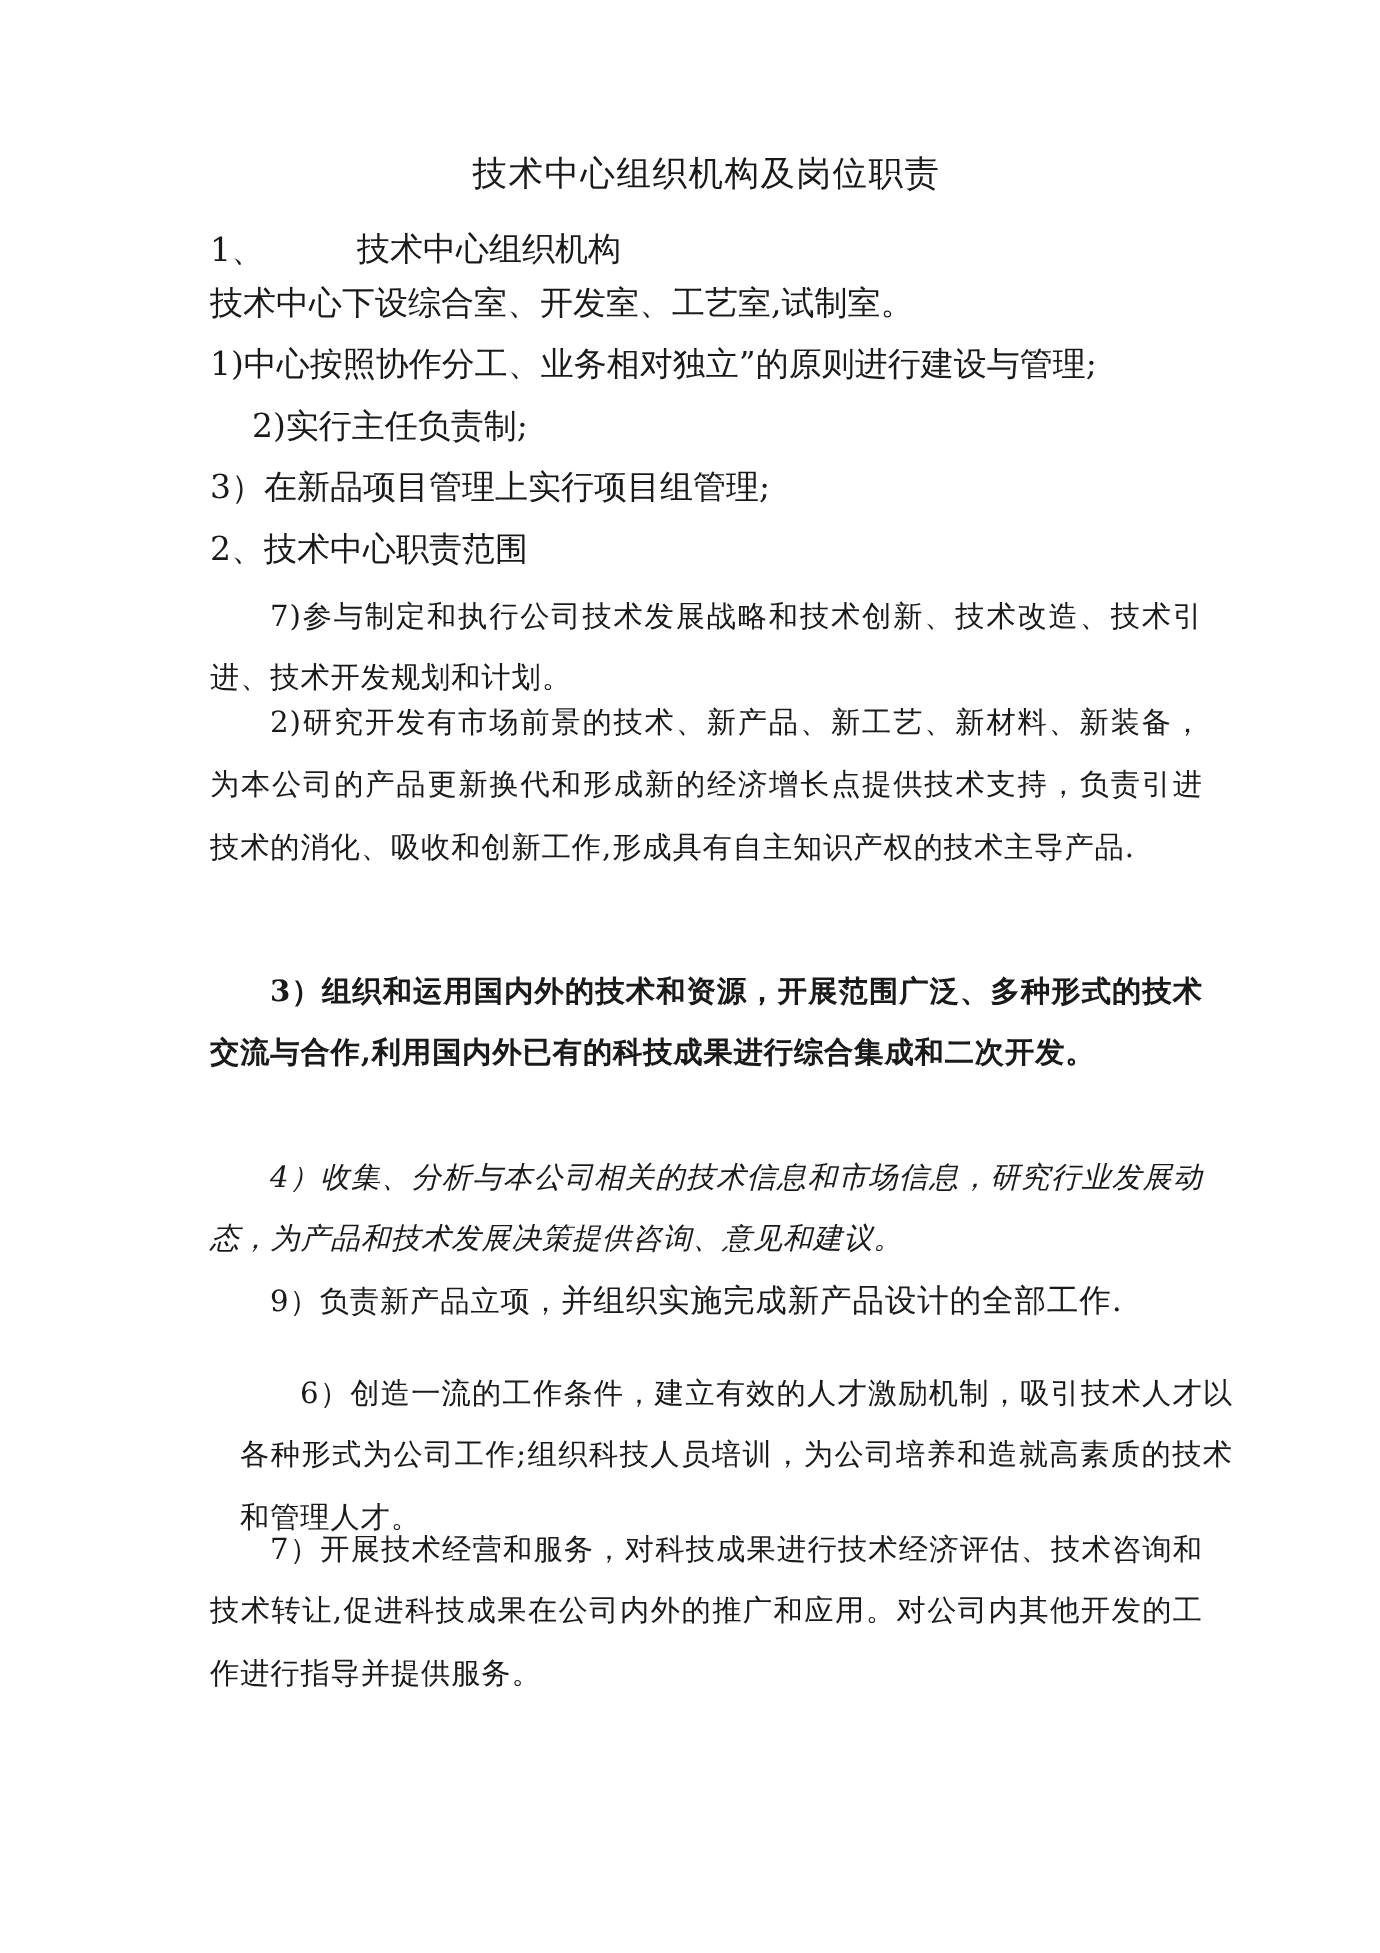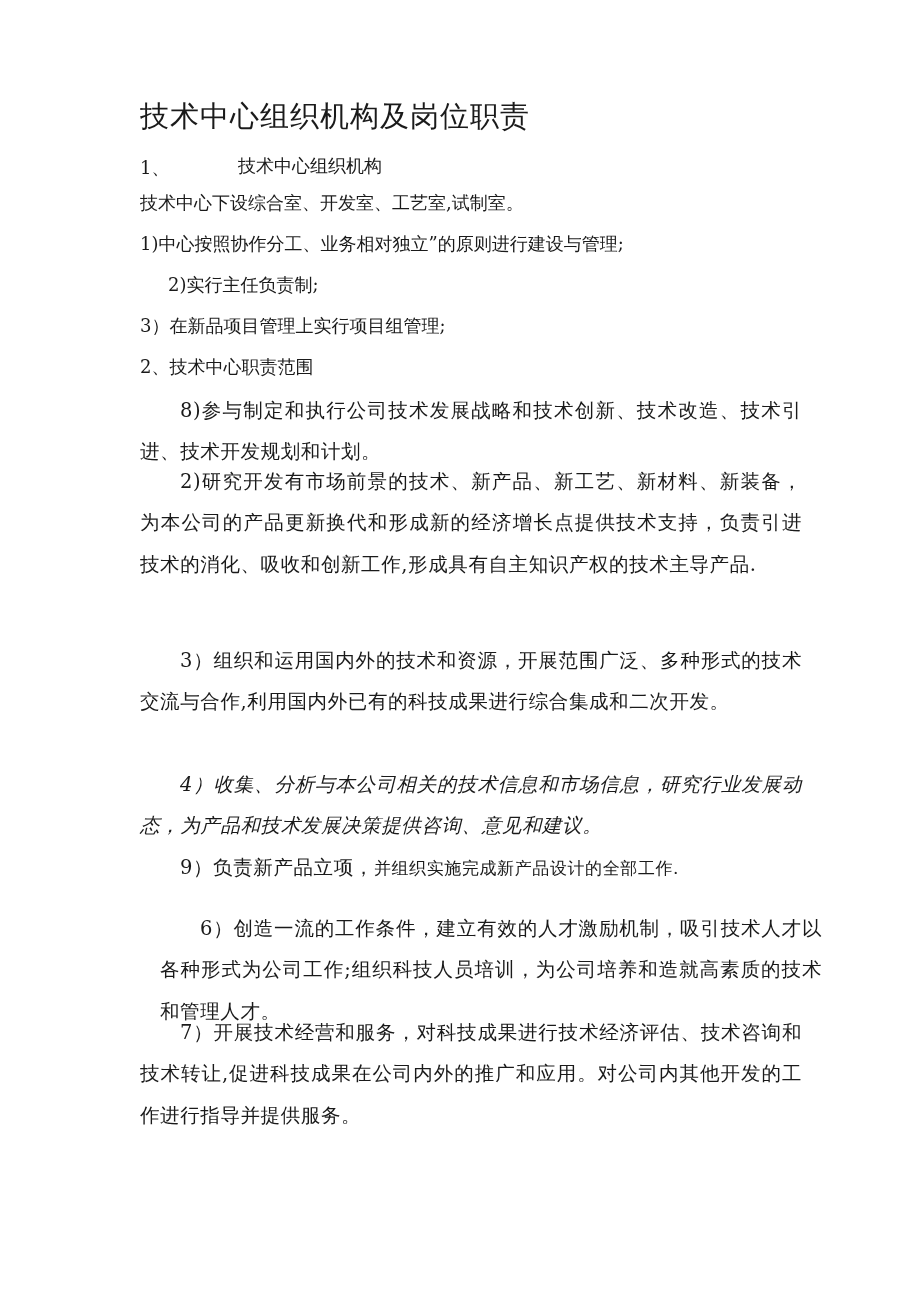--- a/index.html
+++ b/index.html
@@ -19,45 +19,45 @@
       position: absolute;
       left: 140px;
       top: 0;
       width: 662px;
     }
     .title {
       position: absolute;
       top: 96px;
       left: 0;
       width: 662px;
-      text-align: left;
-      font-size: 29px;
+      text-align: center;
+      font-size: 23px;
       letter-spacing: 1px;
       line-height: 40px;
     }
     .line {
       position: absolute;
       left: 0;
-      font-size: 18px;
+      font-size: 22px;
       line-height: 41px;
       white-space: nowrap;
     }
     .para {
       position: absolute;
       left: 0;
       width: 662px;
       font-size: 19.5px;
       line-height: 41.3px;
       text-align: justify;
       text-indent: 40px;
       letter-spacing: 0.6px;
     }
     .sec1-num { position:absolute; left:0; }
     .sec1-text { position:absolute; left:98px;font-family:Liberation Mono, monospace; }
-    .small { font-size: 17px; }
+    .small { font-size: 21px; }
   </style>
 </head>
 <body>
 
 <div class="page">
 
   <div class="title">技术中心组织机构及岗位职责</div>
 
   <div class="line" style="top:147px; width:662px;">
     <span class="sec1-num">1、</span>
@@ -65,23 +65,23 @@
   </div>
 
   <div class="line" style="top:182px;">技术中心下设综合室、开发室、工艺室,试制室。</div>
 
   <div class="line" style="top:223px;">1)中心按照协作分工、业务相对独立”的原则进行建设与管理;</div>
   <div class="line" style="top:264px;margin-left:28px;">2)实行主任负责制;</div>
   <div class="line" style="top:305px;">3）在新品项目管理上实行项目组管理;</div>
 
   <div class="line" style="top:346px;">2、技术中心职责范围</div>
 
-  <div class="para" style="top:390px;">8)参与制定和执行公司技术发展战略和技术创新、技术改造、技术引进、技术开发规划和计划。</div>
+  <div class="para" style="top:390px;">7)参与制定和执行公司技术发展战略和技术创新、技术改造、技术引进、技术开发规划和计划。</div>
   <div class="para" style="top:461px;">2)研究开发有市场前景的技术、新产品、新工艺、新材料、新装备，为本公司的产品更新换代和形成新的经济增长点提供技术支持，负责引进技术的消化、吸收和创新工作,形成具有自主知识产权的技术主导产品.</div>
-  <div class="para" style="top:640px;">3）组织和运用国内外的技术和资源，开展范围广泛、多种形式的技术交流与合作,利用国内外已有的科技成果进行综合集成和二次开发。</div>
+  <div class="para" style="top:640px;font-weight:bold;">3）组织和运用国内外的技术和资源，开展范围广泛、多种形式的技术交流与合作,利用国内外已有的科技成果进行综合集成和二次开发。</div>
   <div class="para" style="top:764px;font-style:italic;">4）收集、分析与本公司相关的技术信息和市场信息，研究行业发展动态，为产品和技术发展决策提供咨询、意见和建议。</div>
 
   <div class="para" style="top:847px;">
     <span>9）负责新产品立项，</span><span class="small">并组织实施完成新产品设计的全部工作.</span>
   </div>
 
   <div class="para" style="top:908px;margin-left:20px;">6）创造一流的工作条件，建立有效的人才激励机制，吸引技术人才以各种形式为公司工作;组织科技人员培训，为公司培养和造就高素质的技术和管理人才。</div>
   <div class="para" style="top:1012px;">7）开展技术经营和服务，对科技成果进行技术经济评估、技术咨询和技术转让,促进科技成果在公司内外的推广和应用。对公司内其他开发的工作进行指导并提供服务。</div>
 
 </div>

